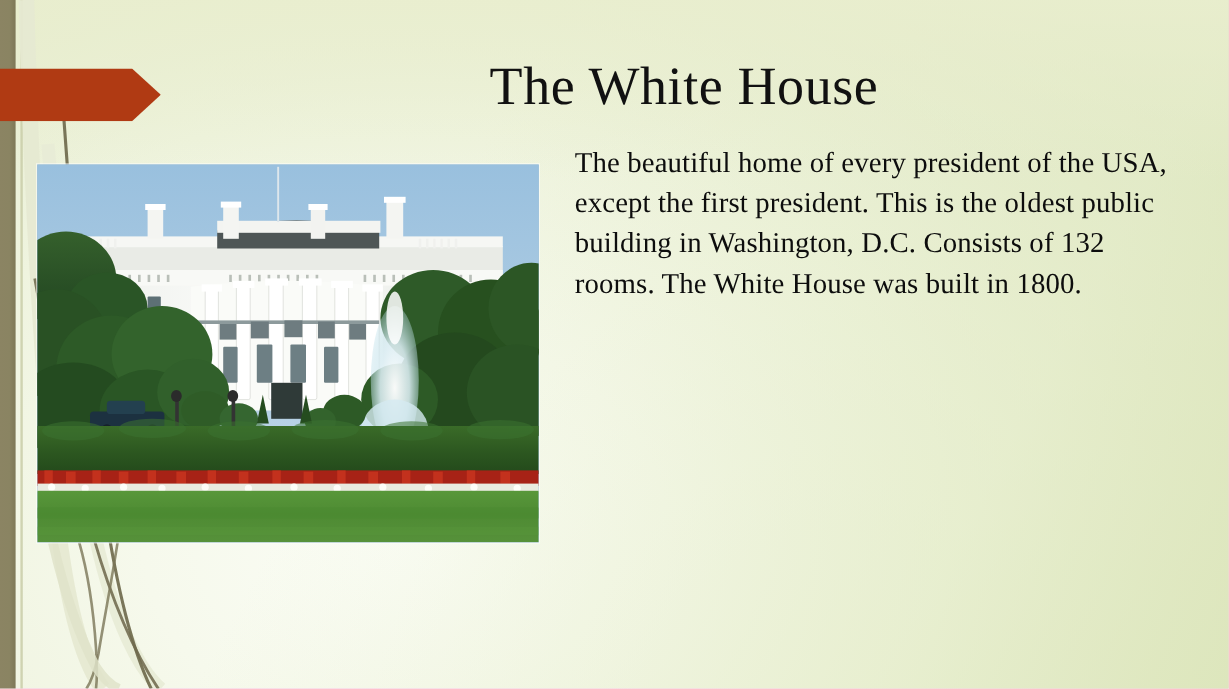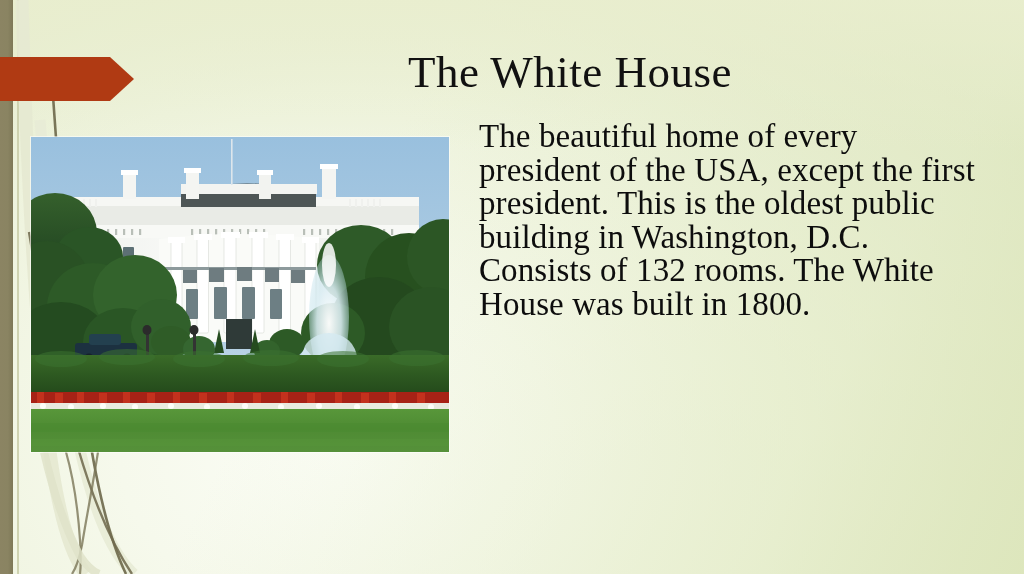--- a/index.html
+++ b/index.html
@@ -94,21 +94,21 @@
     box-shadow: 0 0 0 1px rgba(255,255,255,0.55);
   }
   .photo-frame svg { display: block; }
 
   
   .body-text {
     position: absolute;
     left: 479px;
     top: 120px;
     width: 500px;
-    font-size: 33px;
+    font-size: 24px;
     line-height: 33.5px;
     color: #0d0d0d;
     letter-spacing: 0.1px;
     font-weight: 400;
   }
 </style>
 </head>
 <body>
 
 <div id="slide">

